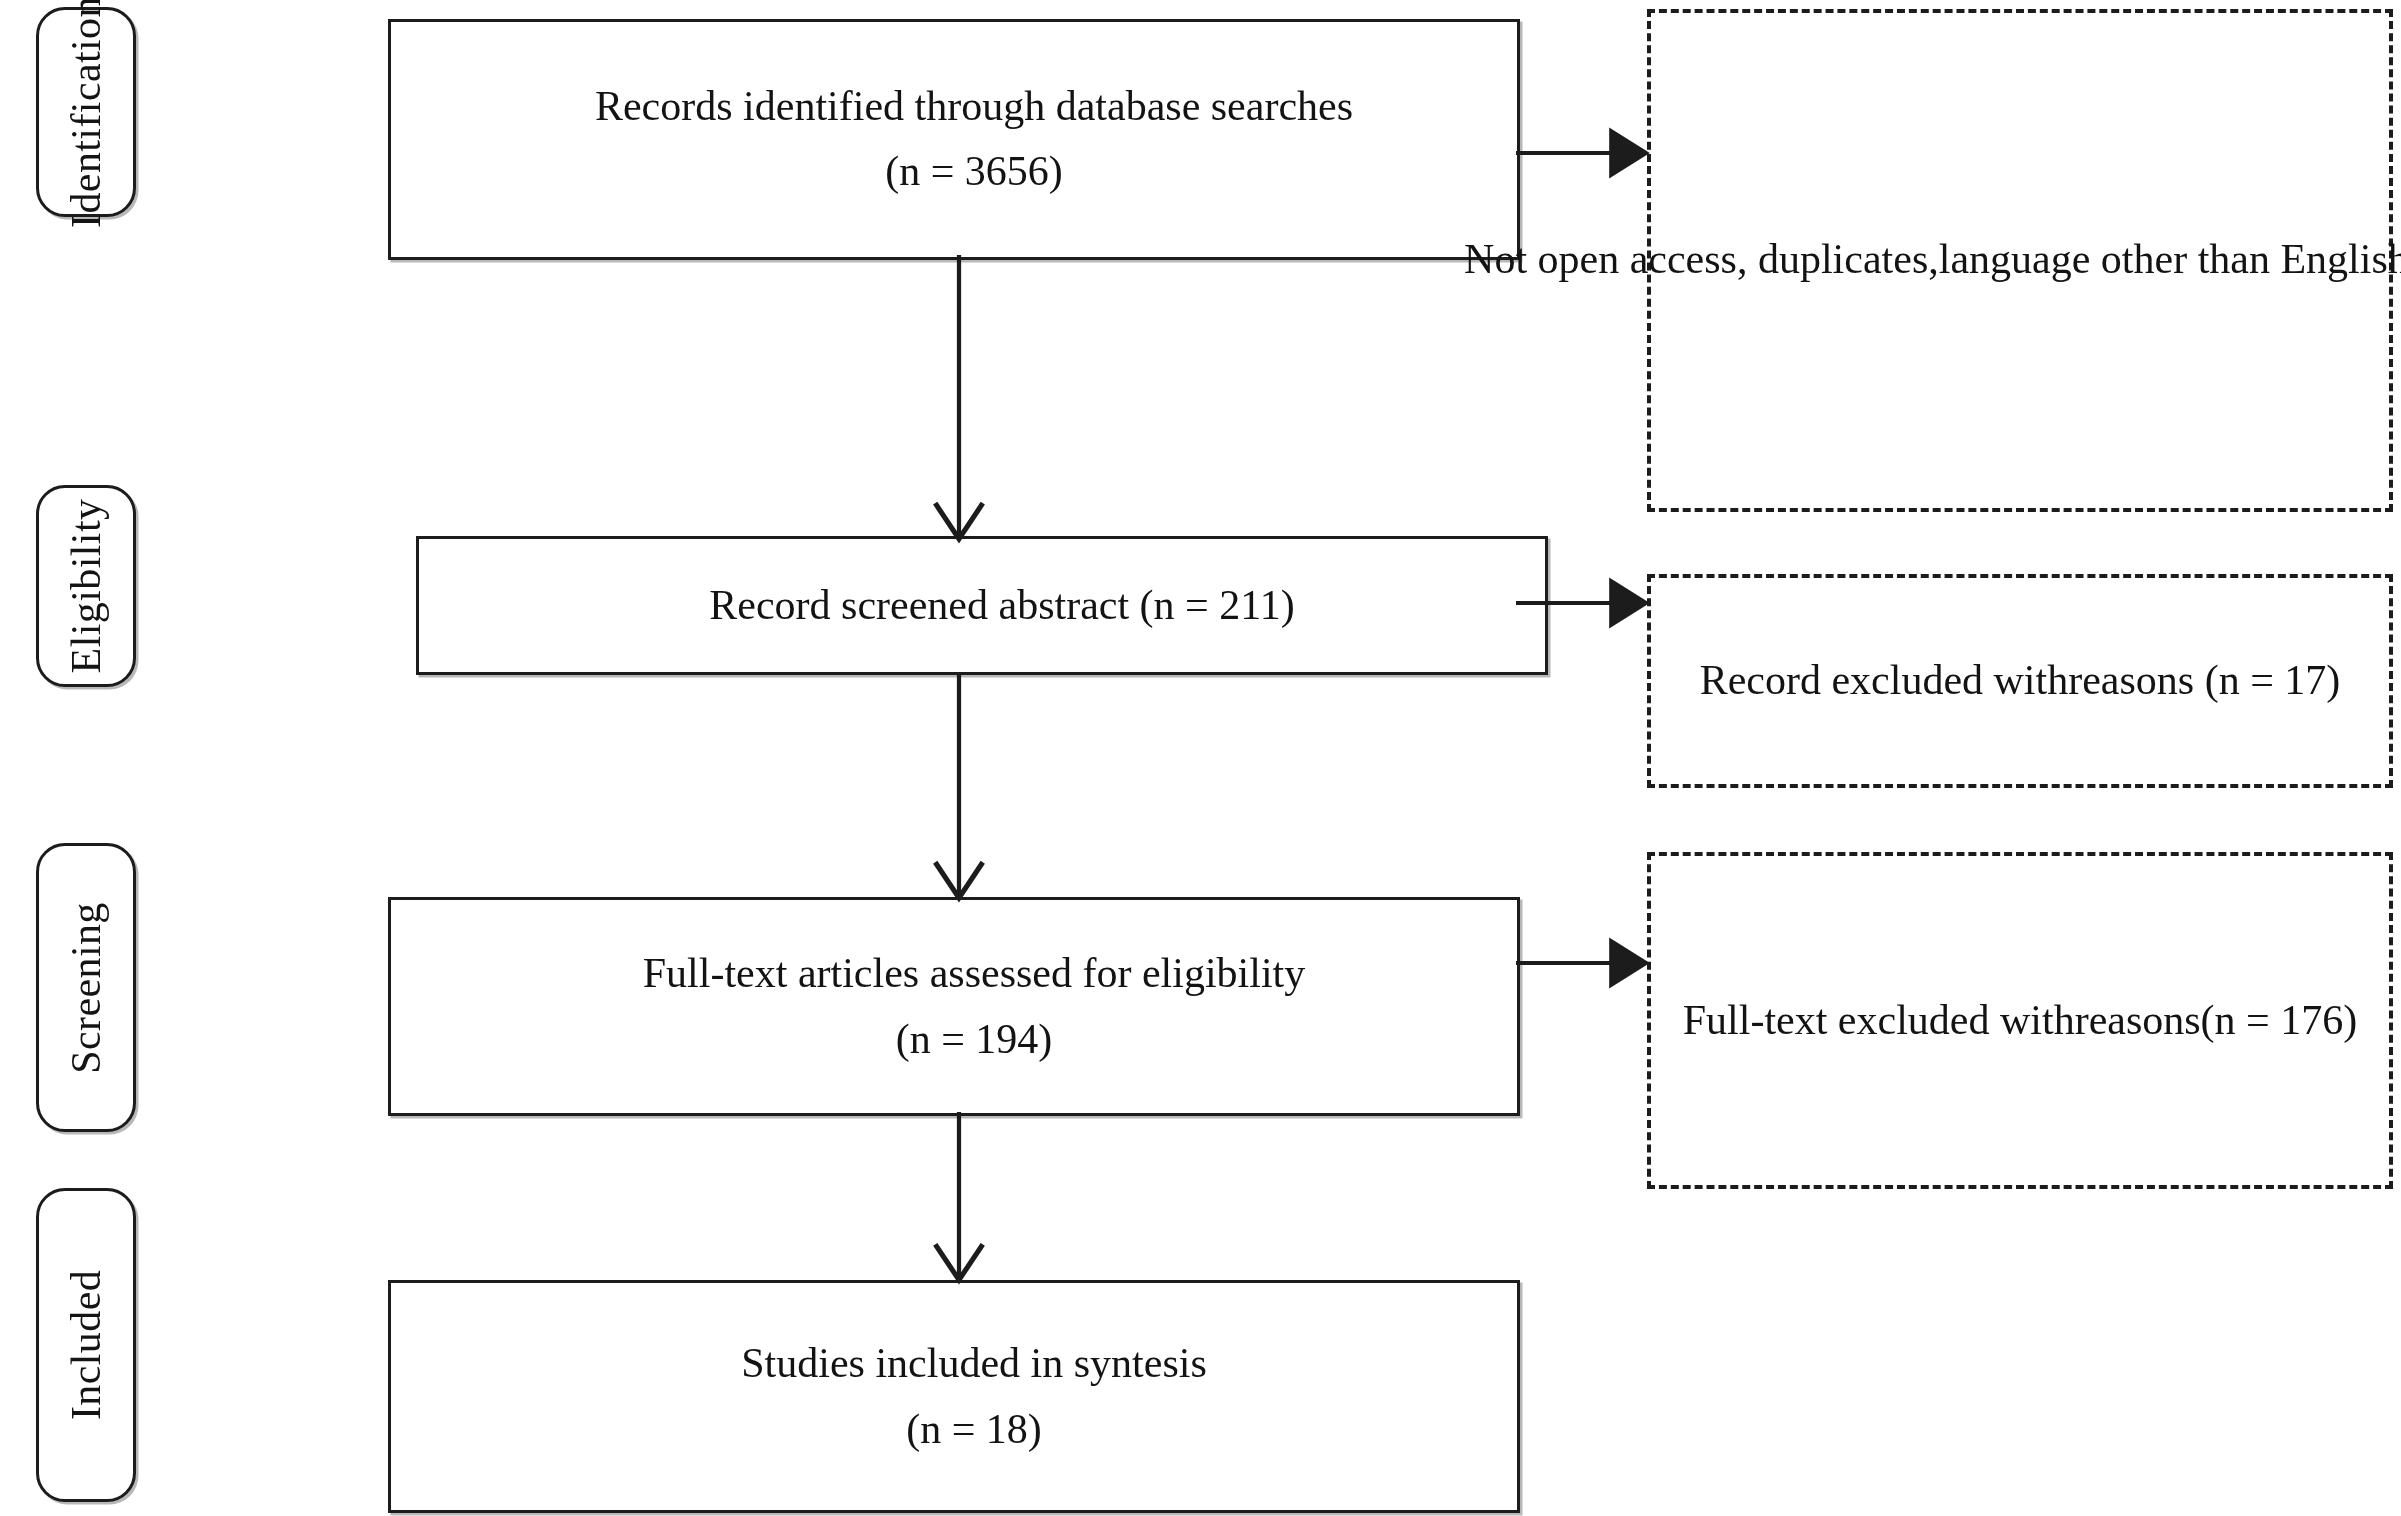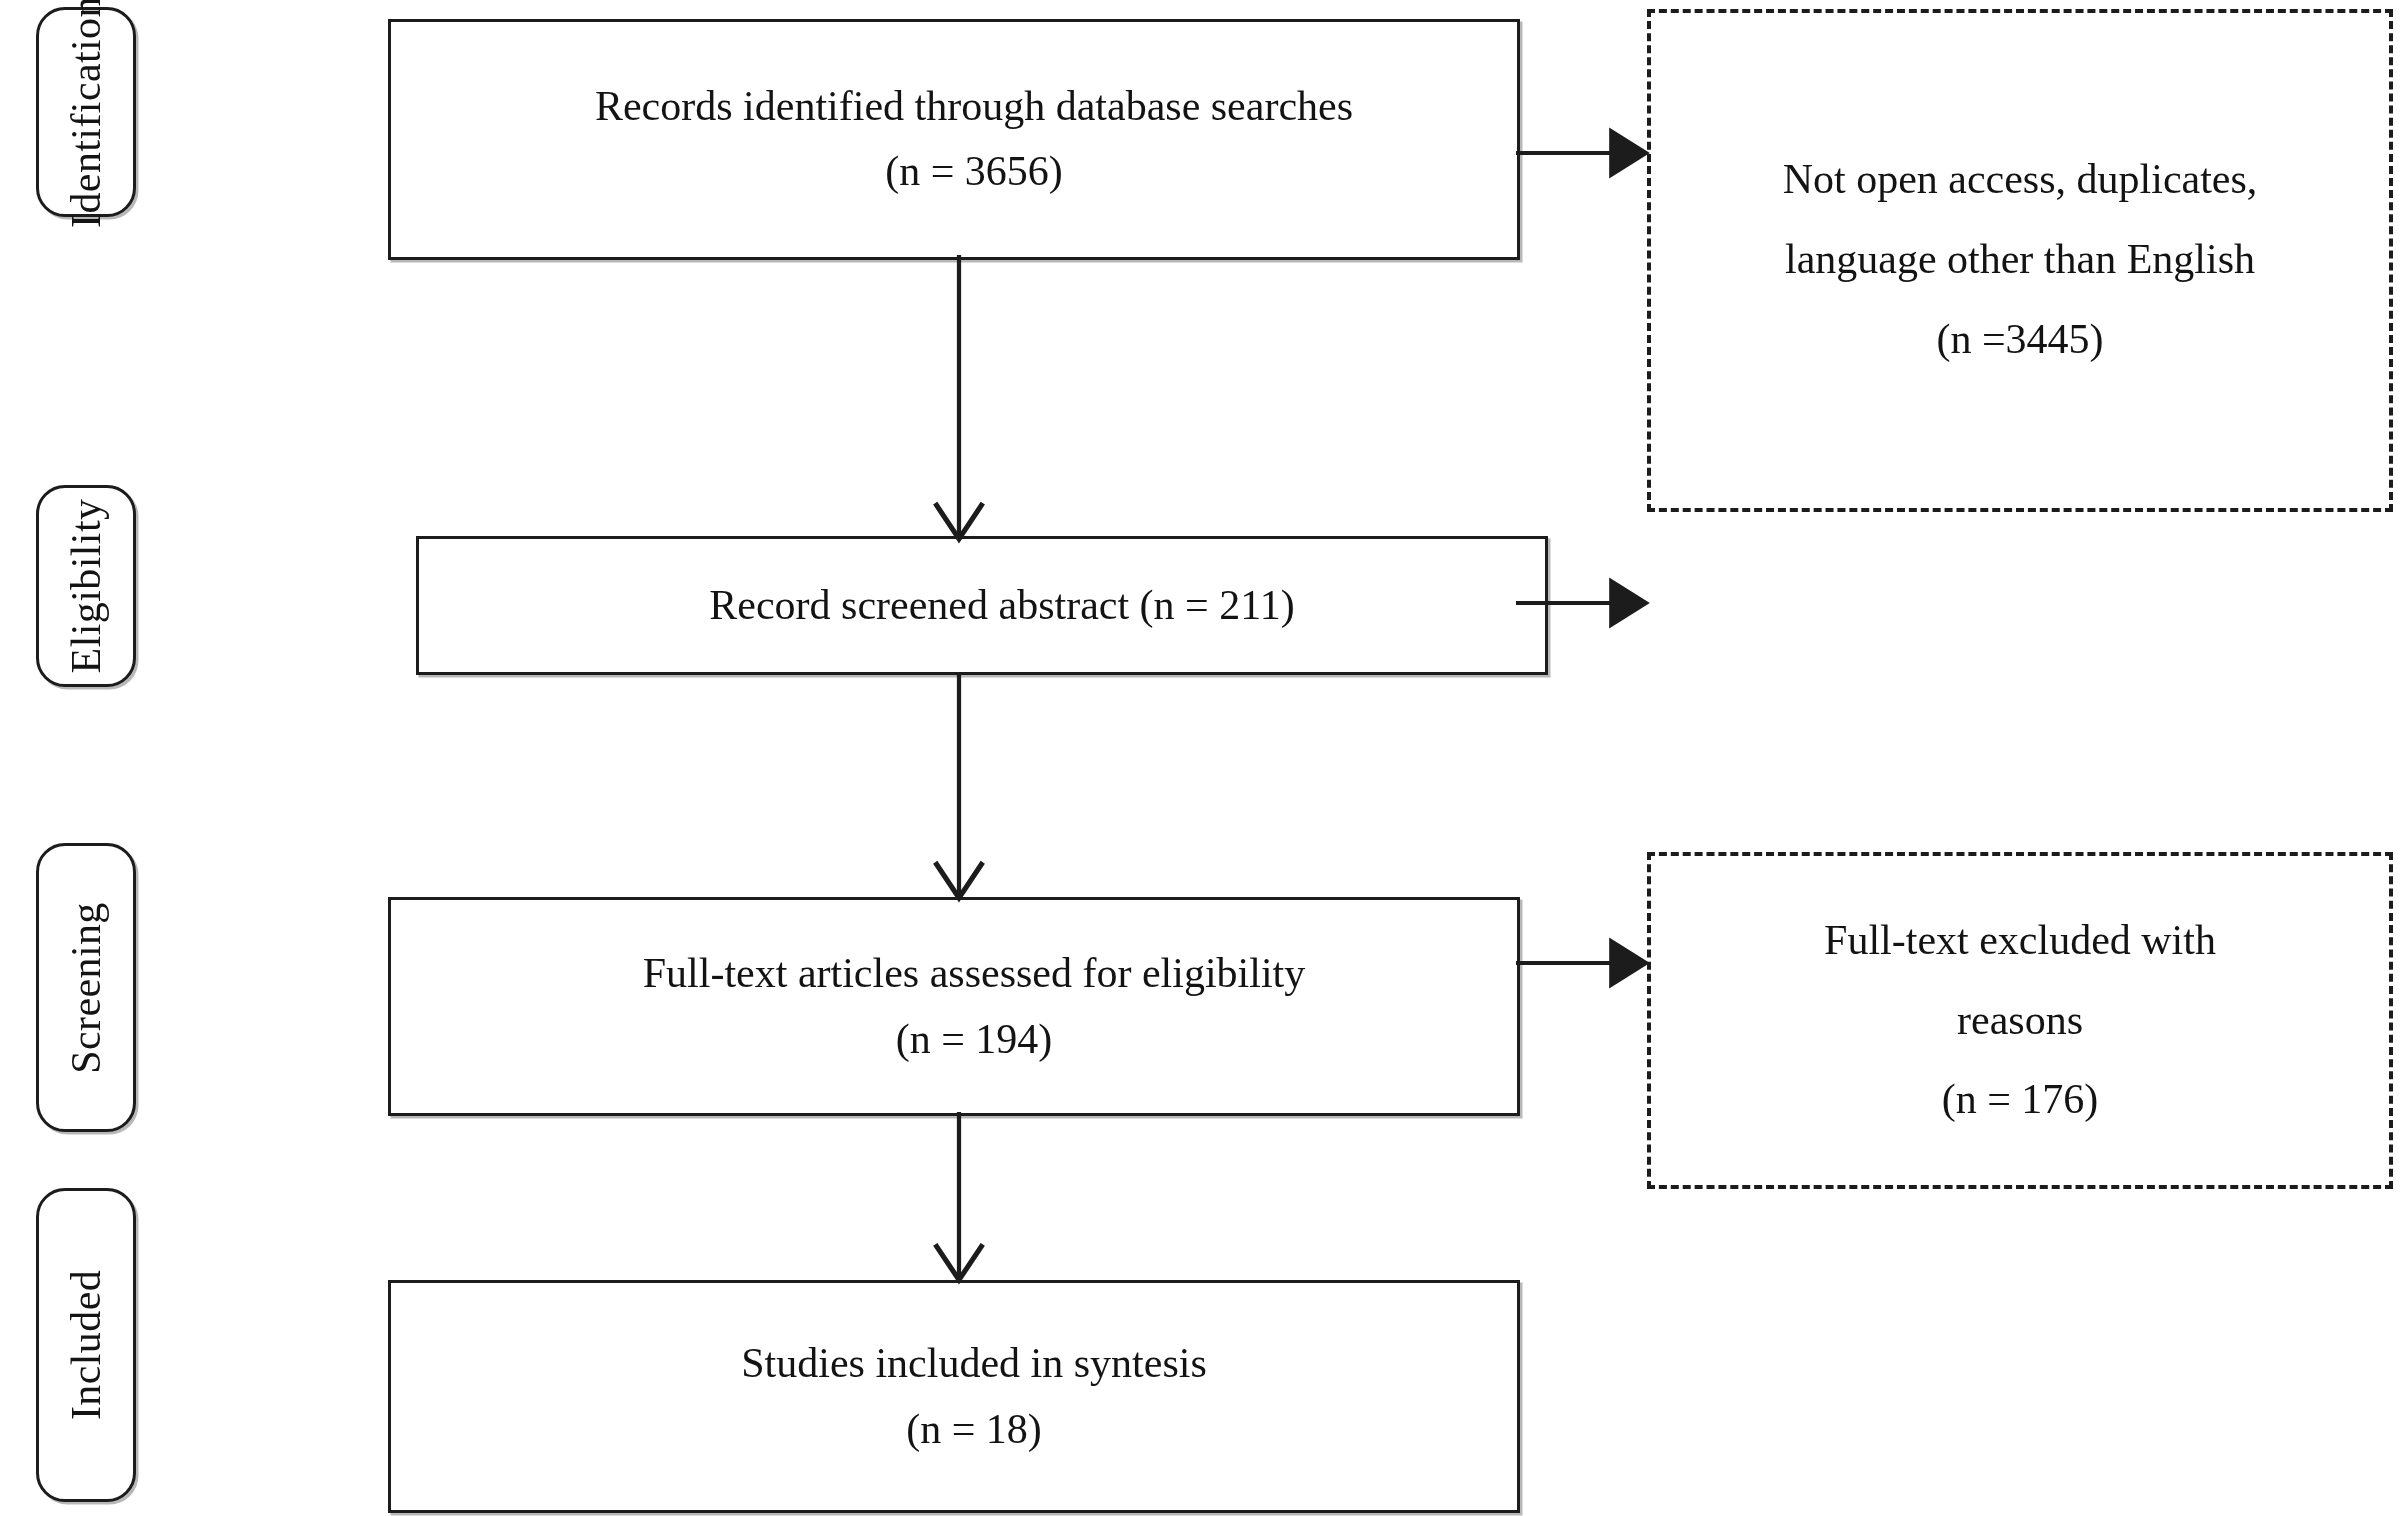--- a/index.html
+++ b/index.html
@@ -62,21 +62,21 @@
     color: #131313;
   }
 
   
   .dashed-box {
     position: absolute;
     box-sizing: border-box;
     border: 4.2px dashed #1c1c1c;
     background: #ffffff;
     display: flex;
-    flex-direction: column;
+    flex-direction: row;
     align-items: center;
     justify-content: center;
     text-align: center;
   }
   .dashed-box .line {
     font-size: 42px;
     line-height: 1.9;
     white-space: nowrap;
     color: #131313;
   }
@@ -127,20 +127,24 @@
     <span class="line">Studies included in syntesis</span>
     <span class="line">(n = 18)</span>
   </div>
 
   <div class="dashed-box" style="left:1647px; top:8.5px; width:746px; height:503px;">
     <span class="line">Not open access, duplicates,</span>
     <span class="line">language other than English</span>
     <span class="line">(n =3445)</span>
   </div>
 
+  <div class="dashed-box" style="left:1647px; top:574px; width:746px; height:214px;">
+    <span class="line">Record excluded with</span>
+    <span class="line">reasons (n = 17)</span>
+  </div>
 
   <div class="dashed-box" style="left:1647px; top:852px; width:746px; height:337px;text-align:center;">
     <span class="line">Full-text excluded with</span>
     <span class="line">reasons</span>
     <span class="line">(n = 176)</span>
   </div>
 
   <div class="connector" style="left:925px; top:255px; width:68px; height:289px;">
     <svg width="68" height="289" viewBox="0 0 80 340">
       <line x1="40" y1="0" x2="40" y2="330" stroke="#1c1c1c" stroke-width="5"></line>

